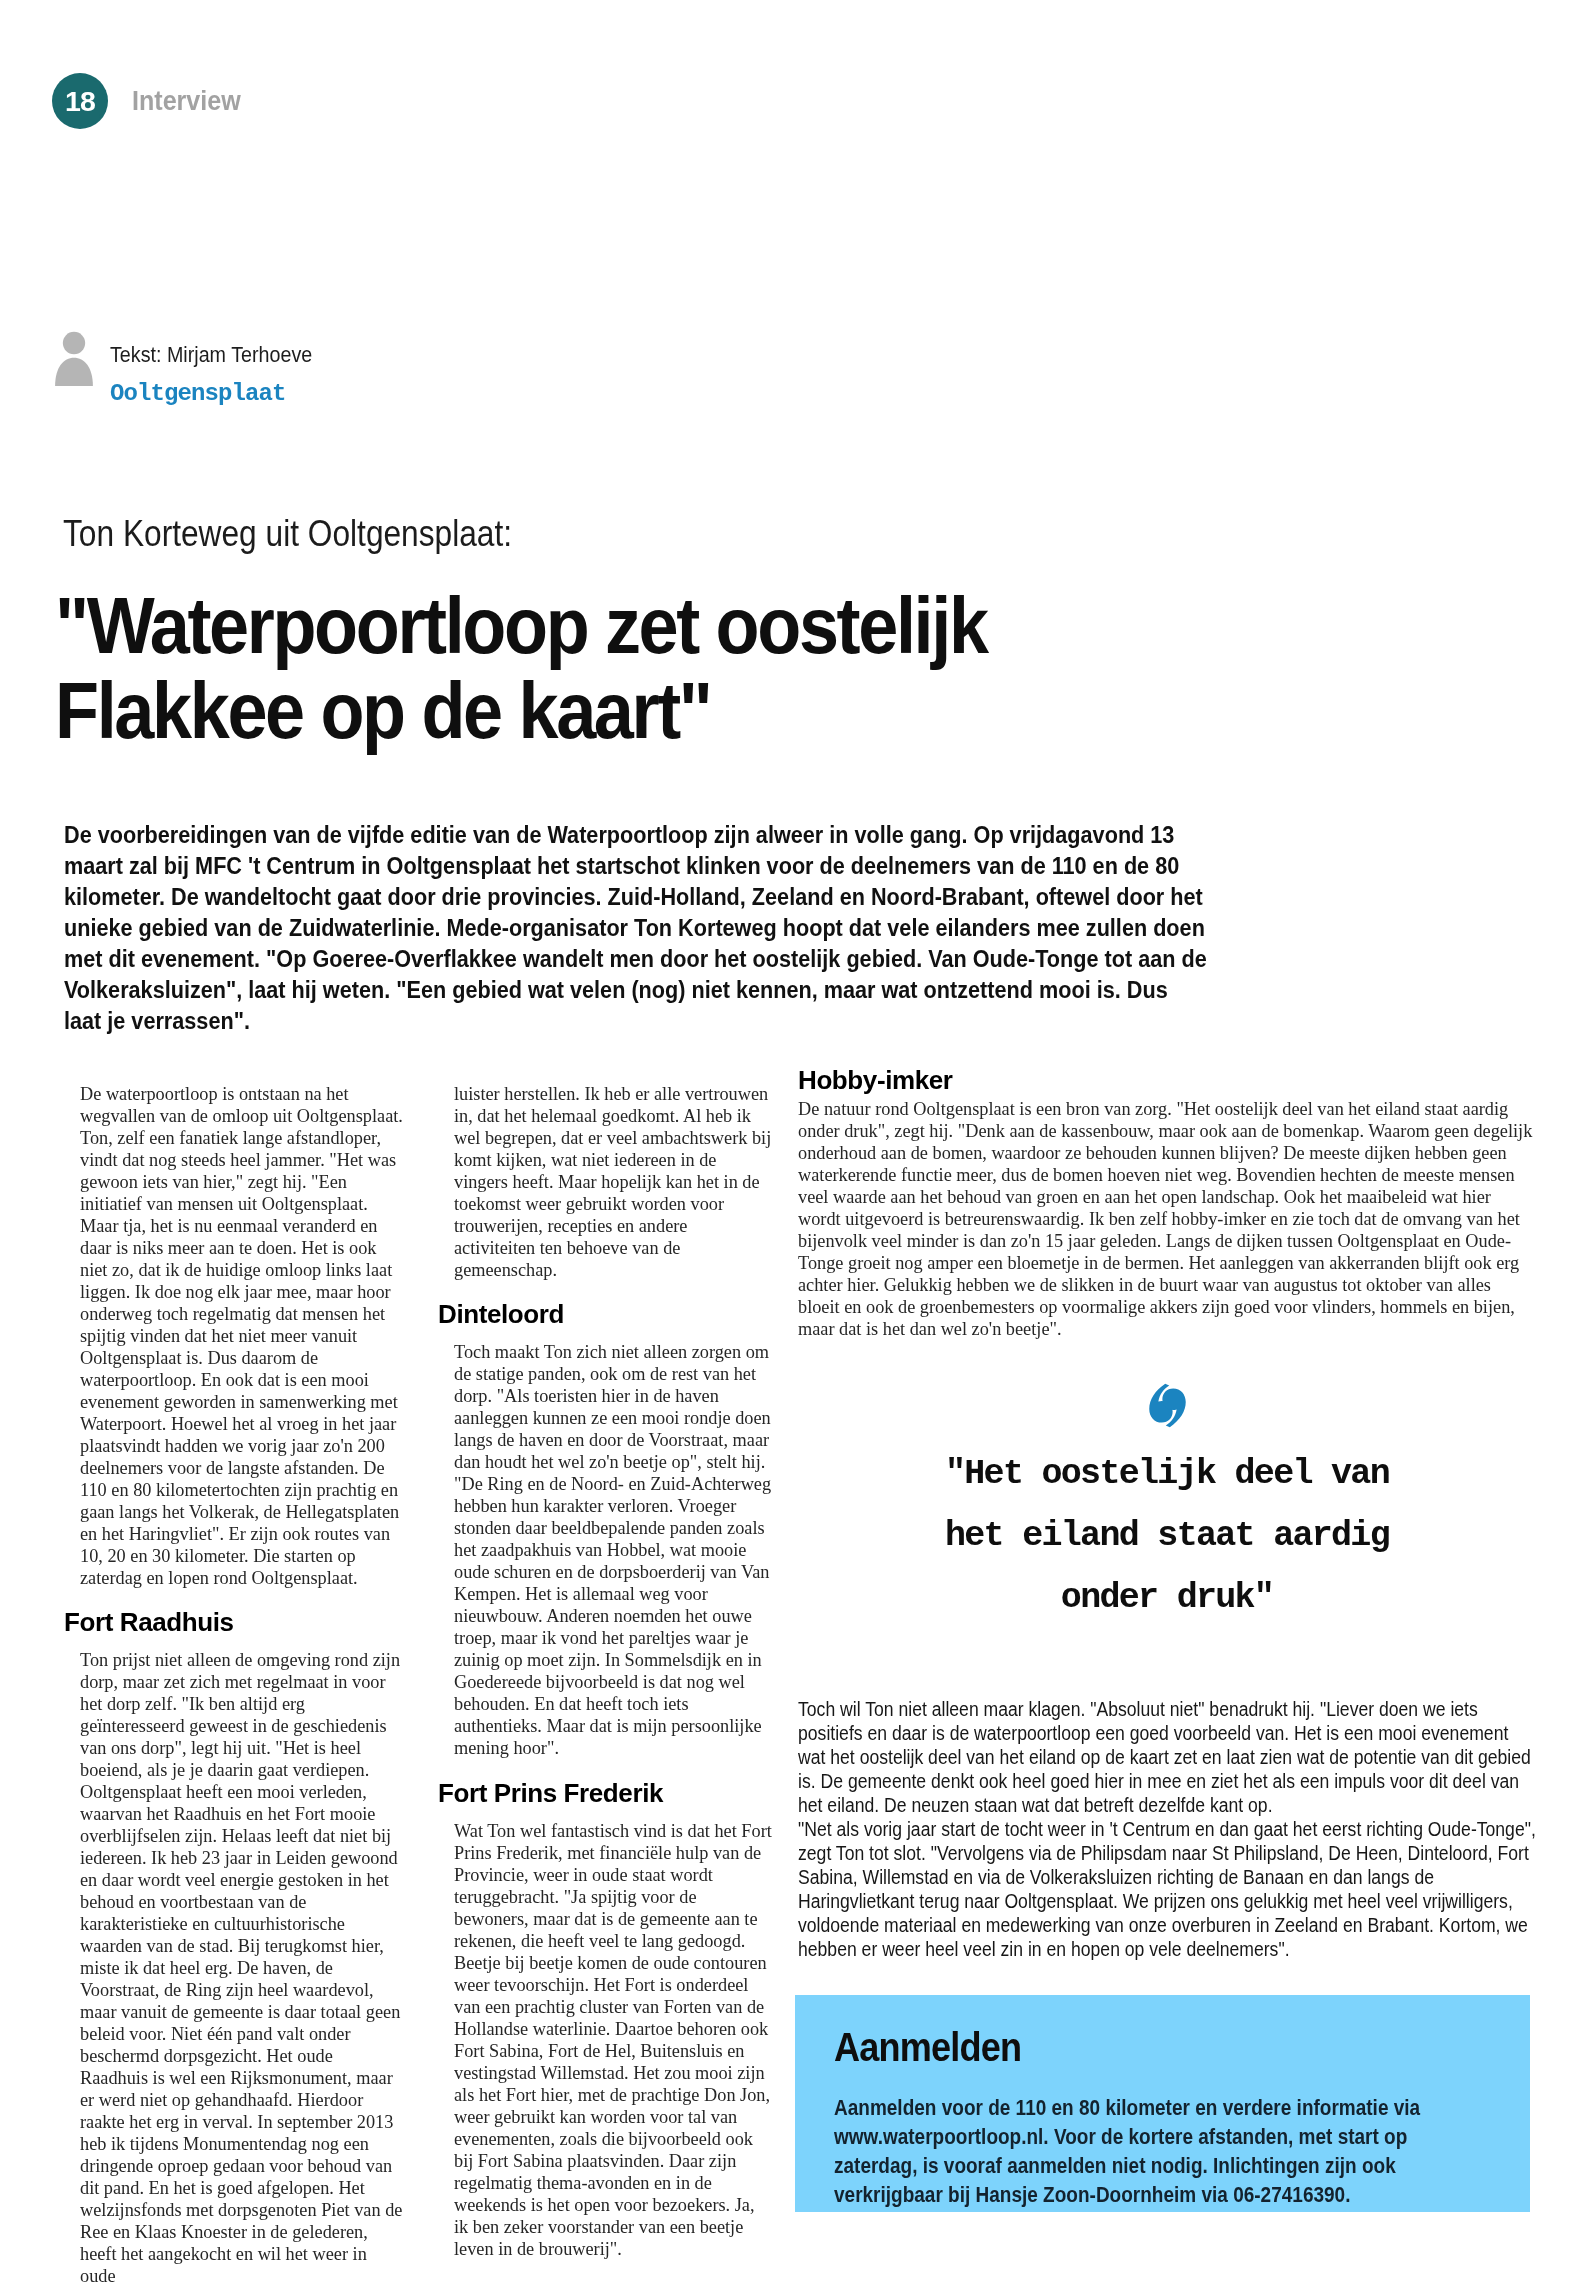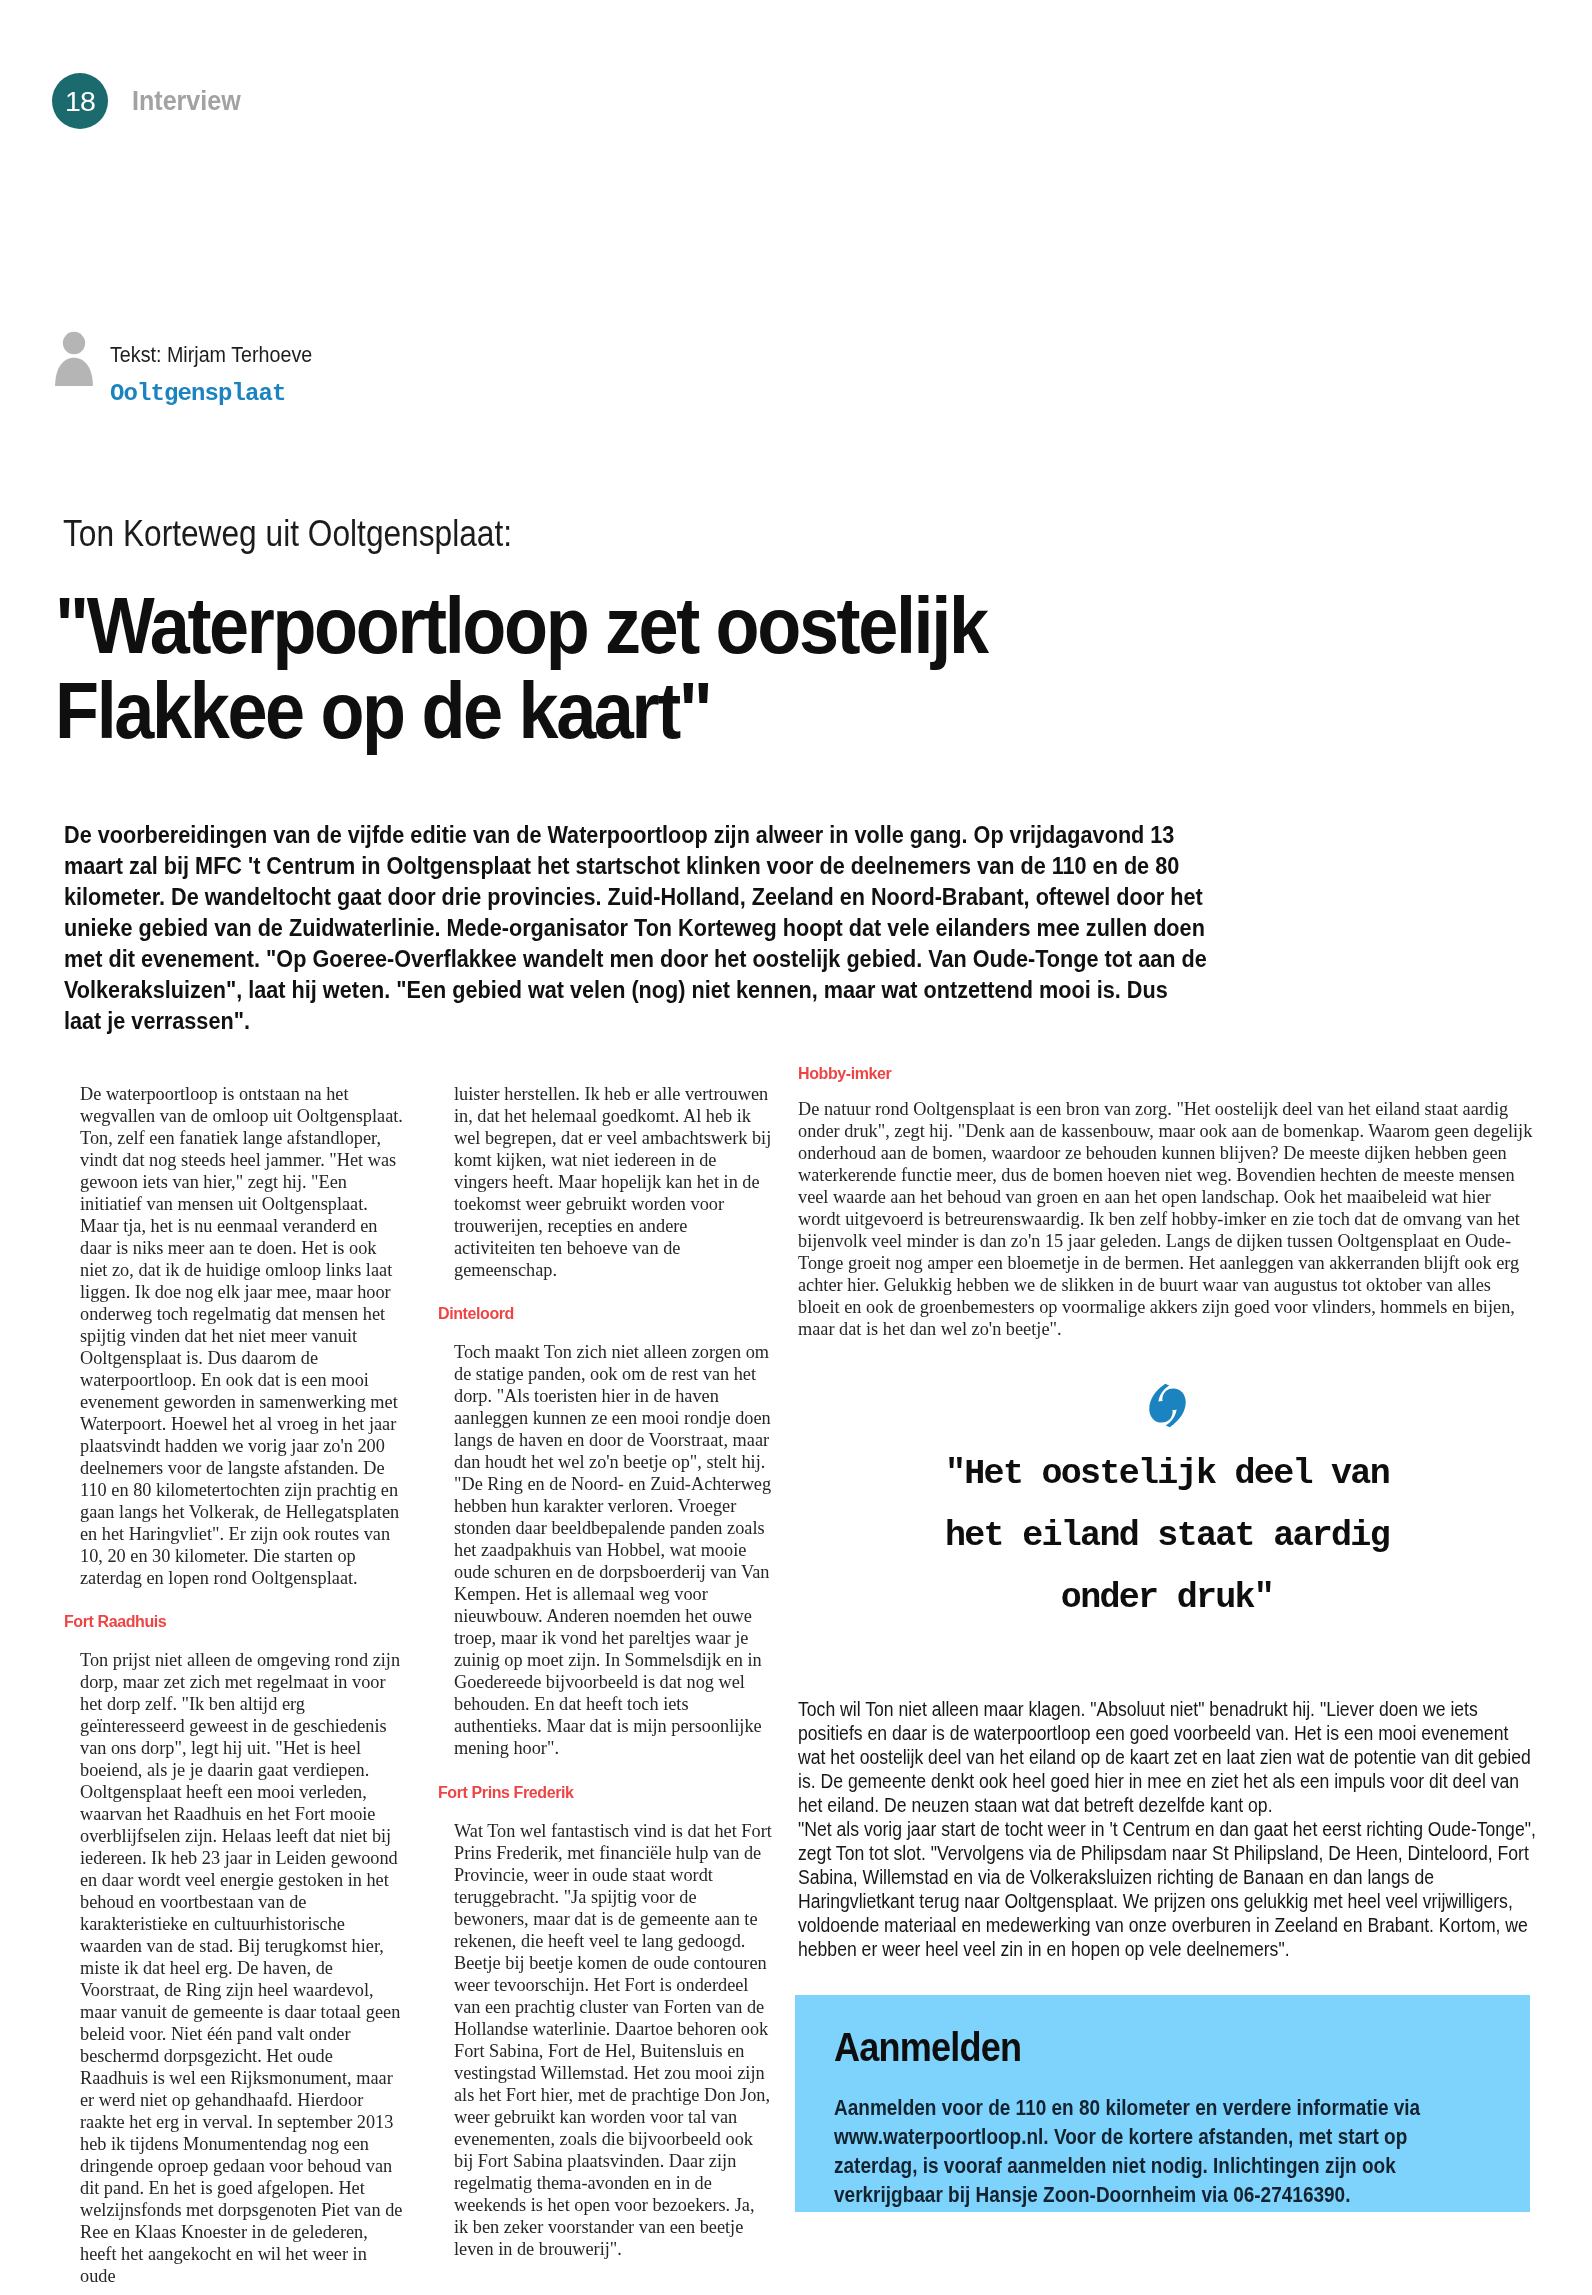--- a/index.html
+++ b/index.html
@@ -5,21 +5,21 @@
   html,body{margin:0;padding:0;background:#ffffff;}
   .page{position:relative;width:1592px;height:2295px;background:#ffffff;overflow:hidden;
         font-family:"Liberation Sans",sans-serif;color:#222;}
   .abs{position:absolute;}
   .cond{transform:scaleX(0.88);transform-origin:0 0;}
   .cond9{transform:scaleX(0.9);transform-origin:0 0;}
 
   
   .badge{left:52px;top:73px;width:48px;height:48px;background:#1a6a6e;border:4.3px dotted #1a6a6e;
          border-radius:50%;display:flex;align-items:center;justify-content:center;}
-  .badge span{color:#fff;font-weight:normal;font-size:28.5px;letter-spacing:-0.9px;}
+  .badge span{color:#fff;font-weight:bold;font-size:28.5px;letter-spacing:-0.9px;}
   .section-label{left:132px;top:84px;font-size:28.5px;font-weight:bold;color:#a2a2a2;width:259px;}
 
   
   .avatar{left:54px;top:331px;width:40px;height:55px;}
   .byline{left:110px;top:342px;font-size:22.4px;color:#1d1d1d;width:362px;}
   .tag{left:110px;top:380px;font-family:"Liberation Mono",monospace;font-weight:bold;
        font-size:24px;color:#1b84c0;letter-spacing:-0.9px;width:362px;}
 
   
   .kicker{left:63px;top:513px;font-size:36px;color:#1c1c1c;width:777px;}
@@ -29,22 +29,22 @@
   
   .intro{left:64px;top:819px;width:1299px;font-size:24.6px;font-weight:bold;color:#111;
          line-height:31px;}
 
   
   .serif{font-family:"Liberation Serif",serif;font-size:18.3px;line-height:22px;color:#262626;}
   .col{top:1067px;}
   .col1{left:64px;width:356px;}
   .col2{left:438px;width:351px;}
   .col p{margin:16px;}
-  .subhead{font-family:"Liberation Sans",sans-serif;font-size:16px;font-weight:bold;
-           color:#ef4444;margin:22.4px 0 7px 0;letter-spacing:-0.4px;}
+  .subhead{font-family:"Liberation Sans",sans-serif;font-size:26px;font-weight:bold;
+           color:#000000;margin:22.4px 0 7px 0;letter-spacing:-0.4px;}
   .subhead.first{margin-top:0;}
 
   .col3h1{left:798px;top:1065px;width:738px;}
   .col3p1{left:798px;top:1098px;width:738px;}
 
   
   .quote-icon{left:798px;top:1377px;width:738px;display:flex;justify-content:center;}
   .pullquote{left:798px;top:1443px;width:738px;text-align:center;
              font-family:"Liberation Mono",monospace;font-weight:bold;font-size:35px;
              line-height:62px;color:#0e0e0e;letter-spacing:-1.7px;}

